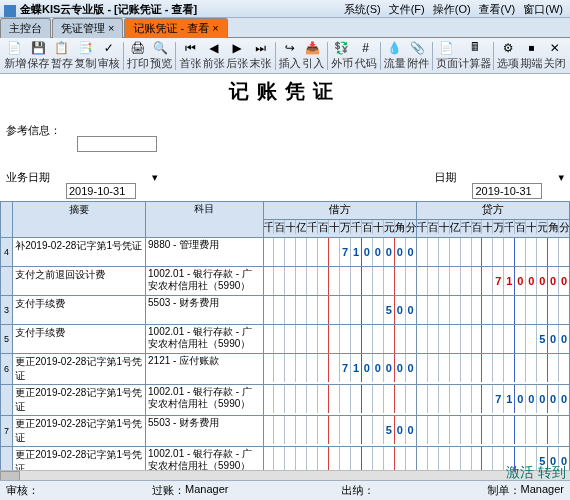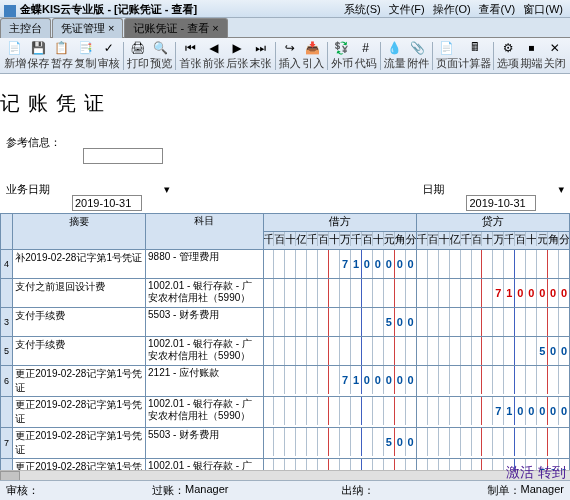--- a/index.html
+++ b/index.html
@@ -4,28 +4,28 @@
 <style>
 * { margin: 0; padding: 0; box-sizing: border-box; font-family: "SimSun", "宋体", sans-serif; font-size: 11px; }
 body { width: 570px; height: 500px; background: #fff; overflow: hidden; }
 .titlebar { background: linear-gradient(#e8f0f8, #d0e0f0); height: 18px; display: flex; align-items: flex-end; padding: 0 4px; border-bottom: 1px solid #a0b0c0; }
 .titlebar .icon { width: 12px; height: 12px; background: #4080c0; margin-right: 4px; }
 .titlebar .title { flex: 1; color: #000; font-weight: bold; }
 .titlebar .menus { display: flex; gap: 2px; margin-top: 32px; }
 .titlebar .menus span { padding: 0 3px; cursor: pointer; }
 .tabs { background: #d8e4f0; height: 20px; display: flex; align-items: center; border-bottom: 1px solid #888; }
 .tab { padding: 2px 8px; background: #c0d0e0; border: 1px solid #888; border-bottom: none; margin-right: 1px; border-radius: 3px 3px 0 0; cursor: pointer; }
-.tab.active { background: #737373; }
+.tab.active { background: #f97316; }
 .toolbar { background: linear-gradient(#f0f4fa, #dce6f2); height: 36px; display: flex; align-items: center; padding: 2px 4px; border-bottom: 1px solid #a0b0c0; gap: 1px; }
 .tbtn { display: flex; flex-direction: column; align-items: center; padding: 1px 3px; cursor: pointer; min-width: 22px; }
 .tbtn .ti { width: 16px; height: 16px; display: flex; align-items: center; justify-content: center; font-size: 12px; }
 .tbtn .tl { font-size: 11px; color: #333; white-space: nowrap; }
 .tsep { width: 1px; height: 28px; background: #a0b0c0; margin: 0 2px; }
-.doctitle { text-align: left; font-size: 20px; font-weight: normal; padding: 16px 0 2px; letter-spacing: 8px; }
-.infobar { display: flex; align-items: center; padding: 2px 6px; gap: 22px; font-size: 11px; }
+.doctitle { text-align: center; font-size: 20px; font-weight: bold; padding: 4px 0 2px; letter-spacing: 8px; }
+.infobar { display: flex; align-items: center; padding: 2px 6px; gap: 16px; font-size: 11px; }
 .infobar input { border: 1px solid #888; height: 16px; padding: 0 2px; font-size: 11px; margin-top: 27px; }
 .infobar .spacer { flex: 1; }
 .grid { border-collapse: collapse; width: 100%; table-layout: fixed; }
 .grid th, .grid td { border: 1px solid #7090b0; padding: 0; vertical-align: top; }
 .grid th { background: #d4e2f2; font-weight: normal; text-align: center; height: 18px; }
 .grid .rownum { width: 12px; background: #d4e2f2; text-align: center; vertical-align: middle; font-size: 9px; }
 .grid .summary { width: 130px; padding: 1px 2px; font-size: 10px; }
 .grid .account { width: 115px; padding: 1px 2px; font-size: 10px; line-height: 1.2; }
 .grid .amtcol { width: 150px; margin-top: 17px; }
 .amtgrid { display: flex; height: 100%; min-height: 28px; }
@@ -34,21 +34,21 @@
 .amtgrid .d.red { border-right-color: #d04040; }
 .amtgrid .d.blue2 { border-right-color: #4060c0; }
 .amthead { display: flex; height: 14px; font-size: 8px; }
 .amthead .h { flex: 1; border-right: 1px solid #b0c0d0; text-align: center; overflow: hidden; }
 .amthead .h:last-child { border-right: none; }
 .neg { color: #d00000 !important; }
 .bottombar { position: absolute; bottom: 0; left: 0; right: 0; display: flex; padding: 2px 6px; background: #e8eef6; border-top: 1px solid #a0b0c0; font-size: 11px; }
 .bottombar .spacer { flex: 1; }
 .scrollbar-h { position: absolute; bottom: 16px; left: 0; right: 0; height: 14px; background: #e0e0e0; border-top: 1px solid #bbb; display:flex; }
 .scrollbar-h .thumb { width: 20px; background: #c4c4c4; border: 1px solid #999; }
-.watermark { position: absolute; right: 4px; bottom: 18px; color: #4c1d95; font-size: 14px; }
+.watermark { position: absolute; right: 4px; bottom: 18px; color: #0f766e; font-size: 14px; }
 </style>
 </head>
 <body>
 
 <div class="titlebar">
   <div class="icon"></div>
   <div class="title">金蝶KIS云专业版 - [记账凭证 - 查看]</div>
   <div class="menus">
       <span>系统(S)</span>
       <span>文件(F)</span>

